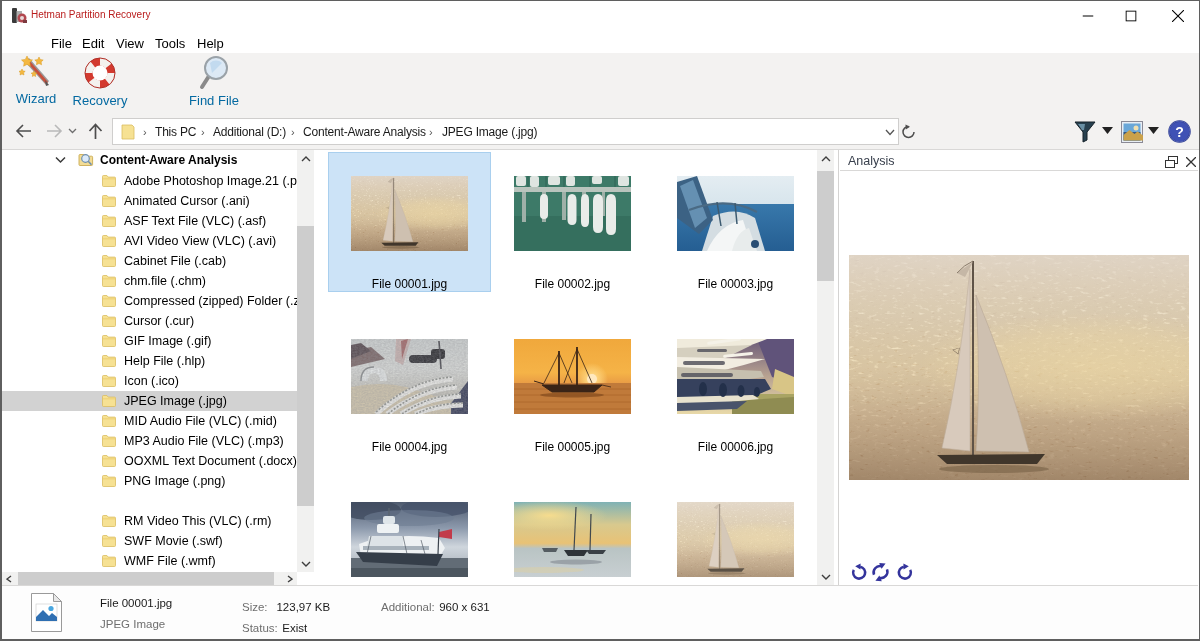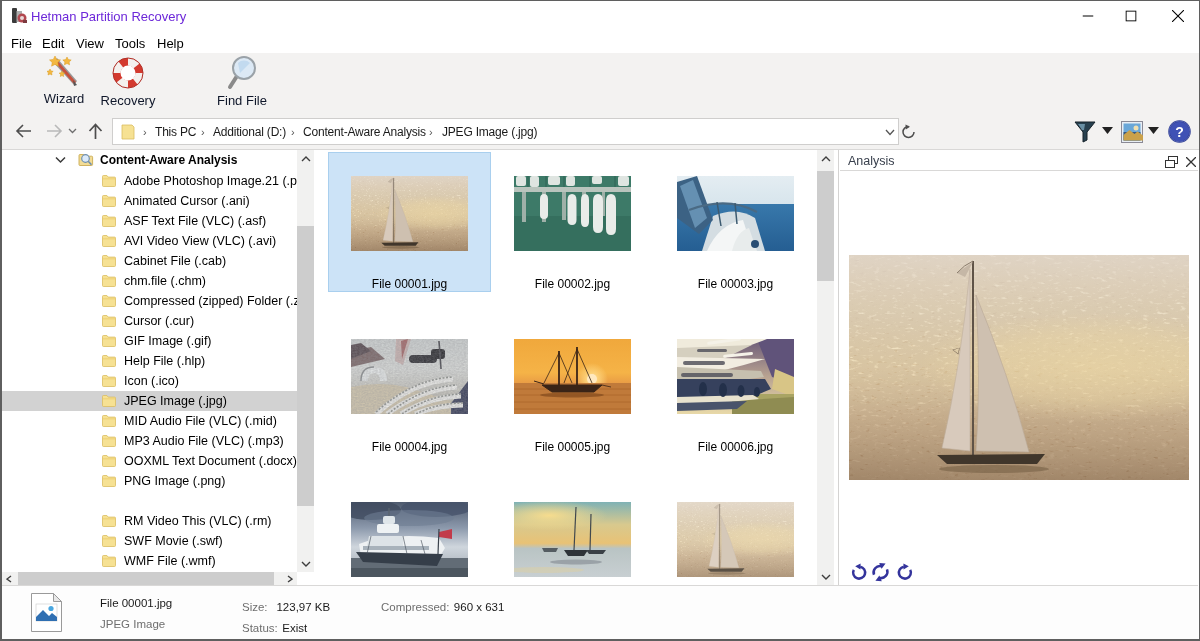--- a/index.html
+++ b/index.html
@@ -2,31 +2,31 @@
 <html><head>
 <meta charset="utf-8">
 <style>
 * { margin:0; padding:0; box-sizing:border-box; }
 html,body { width:1200px; height:641px; overflow:hidden; font-family:"Liberation Sans", sans-serif; }
 #win { position:absolute; left:0; top:0; width:1200px; height:641px; background:#fff; border:1px solid #5f5f5f; border-left-width:2px; border-right-width:1px; border-bottom-width:2px; }
 .abs { position:absolute; }
 
 
 #titlebar { position:absolute; left:0; top:0; width:100%; height:30px; background:#fff; }
-#title { position:absolute; left:29px; top:8px; font-size:13px; color:#6d28d9; }
+#title { position:absolute; left:29px; top:8px; font-size:10px; color:#b91c1c; }
 .winbtn { position:absolute; top:0; width:45px; height:30px; }
 .winbtn svg { position:absolute; left:50%; top:50%; transform:translate(-50%,-50%); }
 
 
 #menubar { position:absolute; left:0; top:30px; width:100%; height:22px; background:#fff; font-size:13px; color:#000; }
-.mi { position:absolute; top:5px; }
+.mi { position:absolute; top:5px;margin-left:40px; }
 
 
 #toolbar { position:absolute; left:0; top:52px; width:100%; height:61px; background:#f3f2f1; }
-.tbtn { position:absolute; top:2px; text-align:center; font-size:13px; color:#0f172a;margin-left:28px; }
+.tbtn { position:absolute; top:2px; text-align:center; font-size:13px; color:#0369a1; }
 .tbtn .ic { display:block; margin:0 auto 2px; }
 
 
 #addrrow { position:absolute; left:0; top:113px; width:100%; height:36px; background:#f3f2f1; border-bottom:1px solid #d9d8d7; }
 #addrbox { position:absolute; left:110px; top:4px; width:787px; height:27px; background:#fff; border:1px solid #cfcecd; }
 .crumb { position:absolute; top:6px; font-size:12px; letter-spacing:-0.2px; color:#1a1a1a; white-space:nowrap; }
 .csep { color:#555; font-size:11px; }
 
 
 #content { position:absolute; left:0; top:149px; width:1196px; height:435px; background:#fff; }
@@ -784,16 +784,16 @@
       <path d="M0.5 0.5 h22 l8 8 v30 h-30 Z" fill="#fff" stroke="#9a9a9a"></path>
       <path d="M22.5 0.5 v8 h8 Z" fill="#e8e8e8" stroke="#9a9a9a"></path>
       <rect x="5" y="11" width="21" height="17" fill="#fff" stroke="#c9c9c9" stroke-width="0.6"></rect>
       <path d="M5 24 l7 -7 6 6 3 -3 5 4 v4 h-21 Z" fill="#2f6fb2"></path>
       <circle cx="20" cy="15.5" r="2.6" fill="#49a7e0"></circle>
     </svg>
     <div class="abs sval" style="left:98px;top:11px">File 00001.jpg</div>
     <div class="abs slabel" style="left:98px;top:32px">JPEG Image</div>
     <div class="abs" style="left:240px;top:11px"><span class="slabel">Size:</span>&nbsp;&nbsp;<span class="sval">123,97 KB</span></div>
     <div class="abs" style="left:240px;top:32px"><span class="slabel">Status:</span>&nbsp;<span class="sval">Exist</span></div>
-    <div class="abs" style="left:379px;top:11px"><span class="slabel">Compressed:</span>&nbsp;<span class="sval">960 x 631</span></div>
+    <div class="abs" style="left:379px;top:11px"><span class="slabel">Additional:</span>&nbsp;<span class="sval">960 x 631</span></div>
   </div>
 
 </div>
 
 </body></html>

